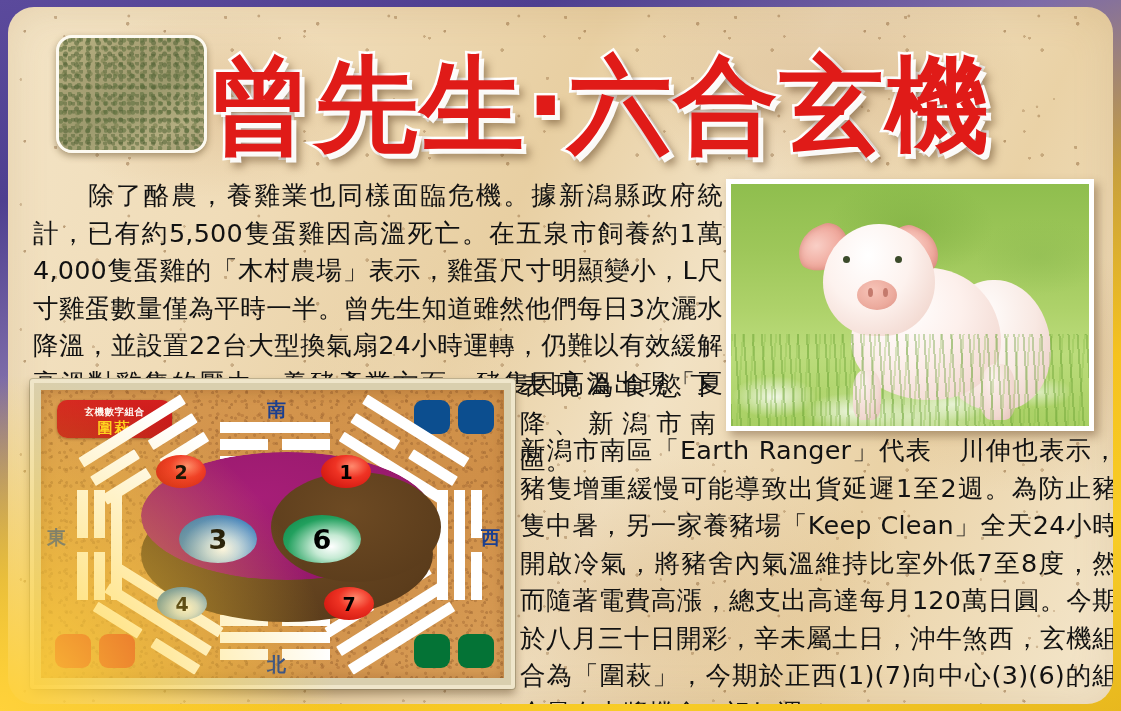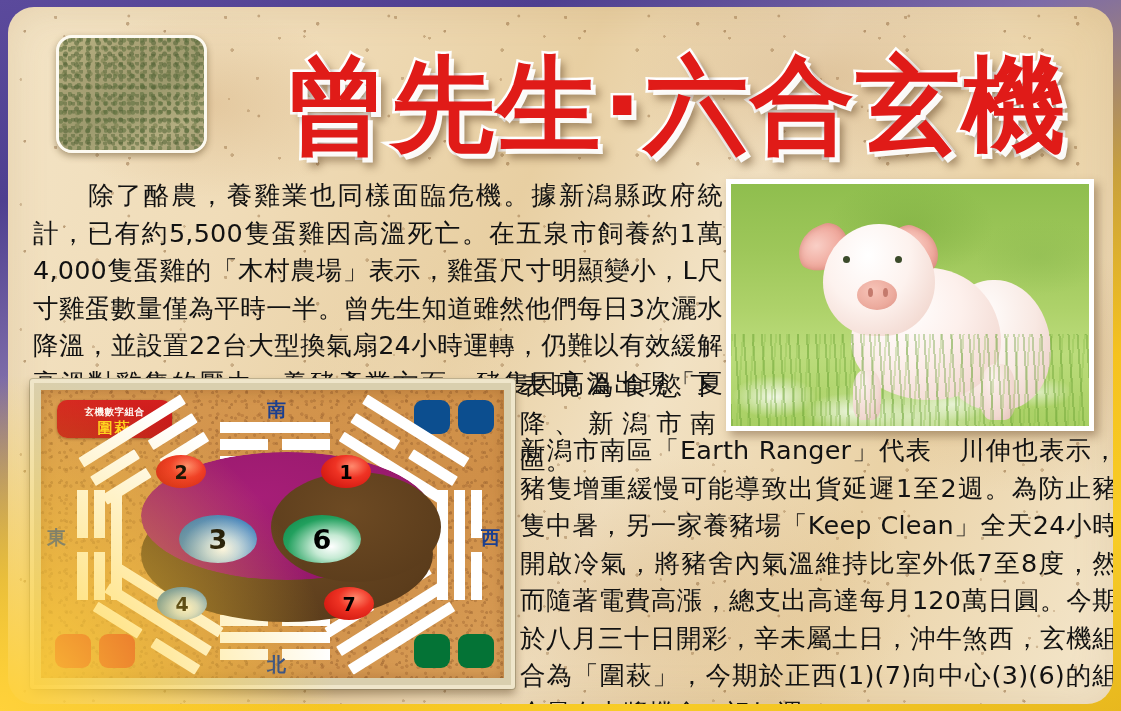--- a/index.html
+++ b/index.html
@@ -52,21 +52,21 @@
       radial-gradient(circle at 88% 74%, rgba(120,75,30,.38) 0 1.2px, rgba(0,0,0,0) 1.6px),
       radial-gradient(circle at 55% 88%, rgba(120,75,30,.35) 0 1.3px, rgba(0,0,0,0) 1.7px),
       radial-gradient(circle at 34% 72%, rgba(120,75,30,.30) 0 1.0px, rgba(0,0,0,0) 1.4px),
       radial-gradient(circle at 66% 41%, rgba(120,75,30,.42) 0 1.5px, rgba(0,0,0,0) 1.9px);
     background-size:140px 110px,170px 130px,120px 95px,190px 140px,150px 120px,130px 100px,
                     160px 125px,145px 115px,175px 135px,155px 118px,165px 128px,135px 105px;
     opacity:.75;pointer-events:none;
   }
 
   
-  #masthead{position:absolute;left:0;top:0;width:100%;height:165px;text-align:right;}
+  #masthead{position:absolute;left:0;top:0;width:100%;height:165px;}
   #logo-tile{
     position:absolute;left:48px;top:28px;width:145px;height:112px;border-radius:16px;
     background:
       radial-gradient(circle at 20% 25%, rgba(90,110,60,.55) 0 2px, rgba(0,0,0,0) 3px),
       radial-gradient(circle at 60% 45%, rgba(70,90,45,.5) 0 2px, rgba(0,0,0,0) 3px),
       radial-gradient(circle at 40% 75%, rgba(110,120,70,.5) 0 2px, rgba(0,0,0,0) 3px),
       radial-gradient(circle at 80% 15%, rgba(85,100,55,.5) 0 2px, rgba(0,0,0,0) 3px),
       linear-gradient(150deg,#b9b383 0%,#a7a074 30%,#9d9a6e 55%,#b3ad80 80%,#a29b72 100%);
     background-size:9px 9px,11px 11px,13px 13px,8px 8px,100% 100%;
     border:3px solid #fdfaf1;

